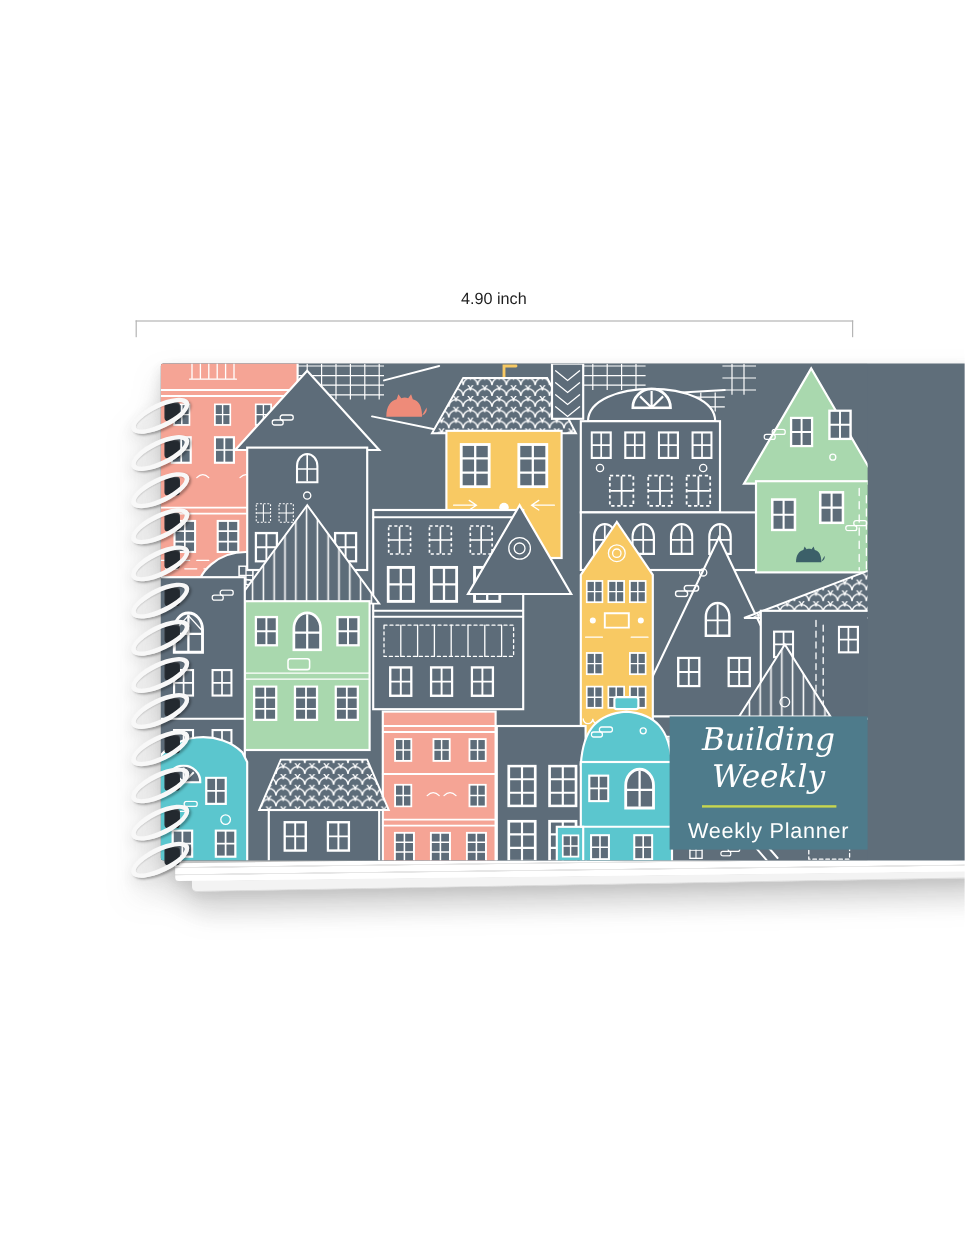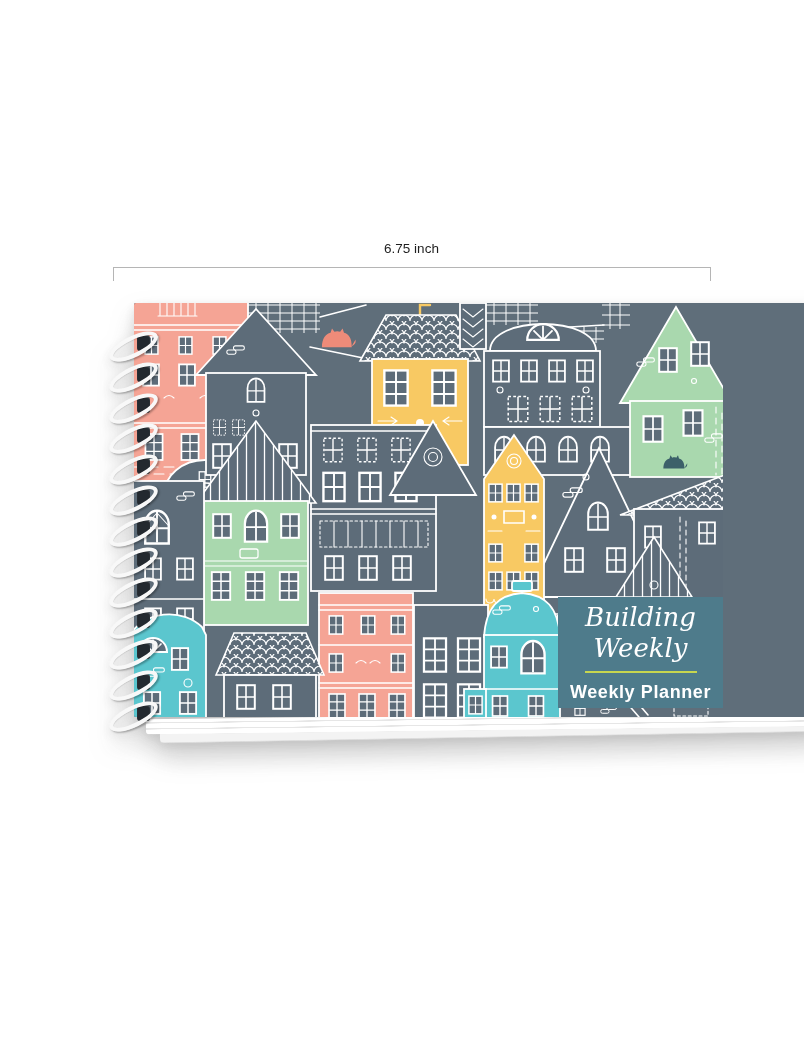--- a/index.html
+++ b/index.html
@@ -57,21 +57,21 @@
   .badge {
     position:absolute; left:424px; top:294px; width:165px; height:111px;
     background:var(--badge-background); color:#fff;
     display:flex; flex-direction:column; align-items:center; justify-content:center;
   }
   .badge-title {
     font-family:"DejaVu Serif", serif; font-style:italic;
     font-size:26px; line-height:1.18; text-align:center;
   }
   .badge-divider { width:112px; height:2px; background:var(--badge-divider); margin:8px 0 9px; }
-  .badge-subtitle { font-size:18px; letter-spacing:0.6px;font-weight:bold; }
+  .badge-subtitle { font-size:18px; letter-spacing:0.6px; }
 
   
   .spiral { position:absolute; left:0; top:0; width:0; height:100%; }
   .spiral-hole {
     position:absolute; left:3px; width:13px; height:16px;
     background:var(--spiral-hole); border-radius:3px;
     box-shadow: inset 0 1px 1px rgba(255,255,255,0.25);
   }
   .spiral-wire {
     position:absolute; left:-27px; width:45px; height:13px;
@@ -98,21 +98,21 @@
   .paneD { fill:var(--house-slate); stroke:var(--line-art); stroke-width:1.6; stroke-dasharray:3 2.4; }
   .mull  { stroke:var(--line-art); stroke-width:1.6; fill:none; }
   .dashr { fill:none; stroke:var(--line-art); stroke-width:1.3; }
   .wdot  { fill:var(--line-art); }
 </style>
 </head>
 <body>
 
 <div class="scene">
 
-  <div class="dim-label-top">6.75 inch</div>
+  <div class="dim-label-top">4.90 inch</div>
   <div class="dim-bracket-top"></div>
 
   <div class="dim-bracket-right"></div>
   <div class="dim-label-right">4.75 inch</div>
 
   <div class="notebook">
     <div class="pages-edge-2"></div>
     <div class="pages-edge-1"></div>
 
     <div class="cover">

